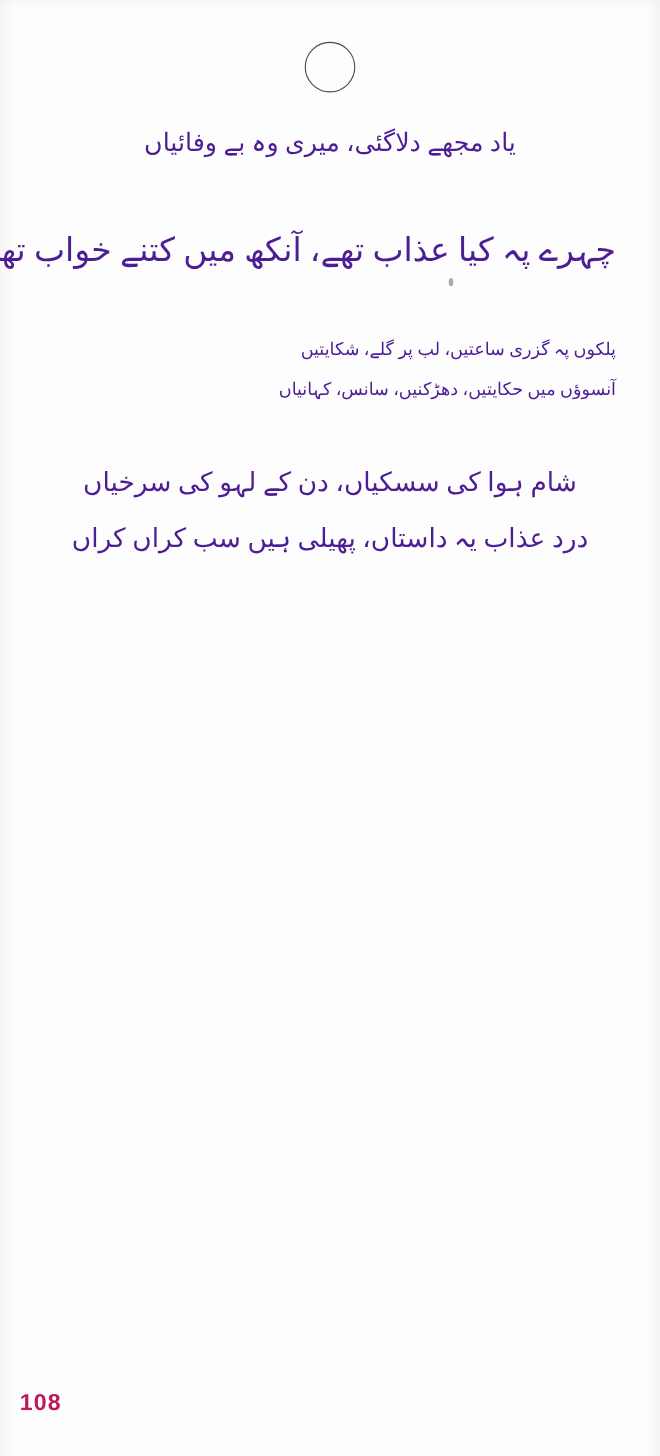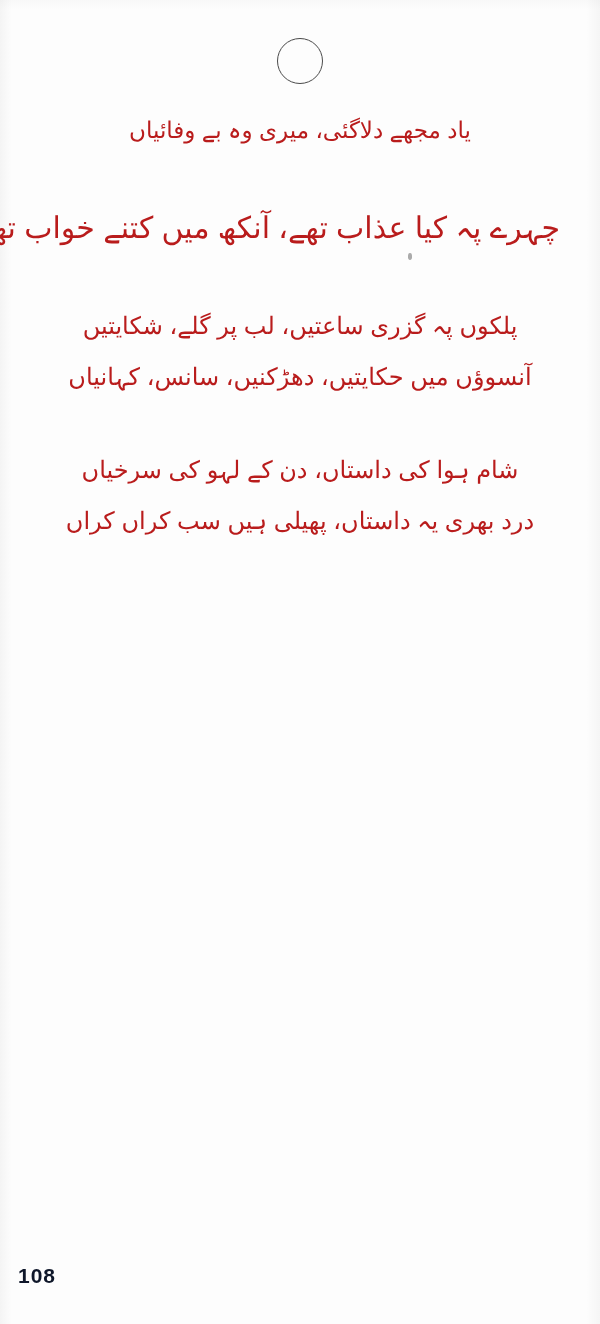--- a/index.html
+++ b/index.html
@@ -46,47 +46,47 @@
     top: 108px;
     left: 40px;
     right: 40px;
     direction: rtl;
     text-align: center;
   }
   .stanza {
     margin: 0 0 46px 0;
   }
   .line {
-    font-family: Liberation Sans, sans-serif;
+    font-family: Liberation Serif, serif;
     font-size: 25px;
     line-height: 1.95;
-    color: #b91c1c;
+    color: #4c1d95;
     letter-spacing: 0.5px;
     white-space: nowrap;
     direction: rtl;
     unicode-bidi: isolate;
   }
   .stanza .line + .line {
     margin-top: 4px;
   }
   .stanza-1 .line { font-size: 23px; letter-spacing: 2px; }
   .stanza-2 .line { font-size: 30px; }
   .stanza-3 .line { font-size: 24px; }
-  .stanza-4 .line { font-size: 24px; }
+  .stanza-4 .line { font-size: 16px; text-align: right; }
   .stanza-5 .line { font-size: 24px; }
   .stanza-6 .line { font-size: 24px; }
 
   .page-number {
     position: absolute;
     left: 18px;
     bottom: 36px;
     font-family: "Liberation Sans", sans-serif;
     font-size: 21px;
     font-weight: bold;
-    color: #0f172a;
+    color: #be185d;
     letter-spacing: 1px;
   }
   .speck {
     position: absolute;
     width: 4px;
     height: 7px;
     background: #8f8f8f;
     border-radius: 40%;
     opacity: 0.75;
   }
@@ -111,21 +111,21 @@
     </div>
 
 
     <div class="stanza stanza-4">
       <div class="line">پلکوں پہ گزری ساعتیں، لب پر گلے، شکایتیں</div>
       <div class="line">آنسوؤں میں حکایتیں، دھڑکنیں، سانس، کہانیاں</div>
     </div>
 
 
     <div class="stanza stanza-6">
-      <div class="line">شام ہوا کی داستاں، دن کے لہو کی سرخیاں</div>
-      <div class="line">درد بھری یہ داستاں، پھیلی ہیں سب کراں کراں</div>
+      <div class="line">شام ہوا کی سسکیاں، دن کے لہو کی سرخیاں</div>
+      <div class="line">درد عذاب یہ داستاں، پھیلی ہیں سب کراں کراں</div>
     </div>
 
   </div>
 
   <div class="page-number">108</div>
 
 </div>
 
 </body></html>

